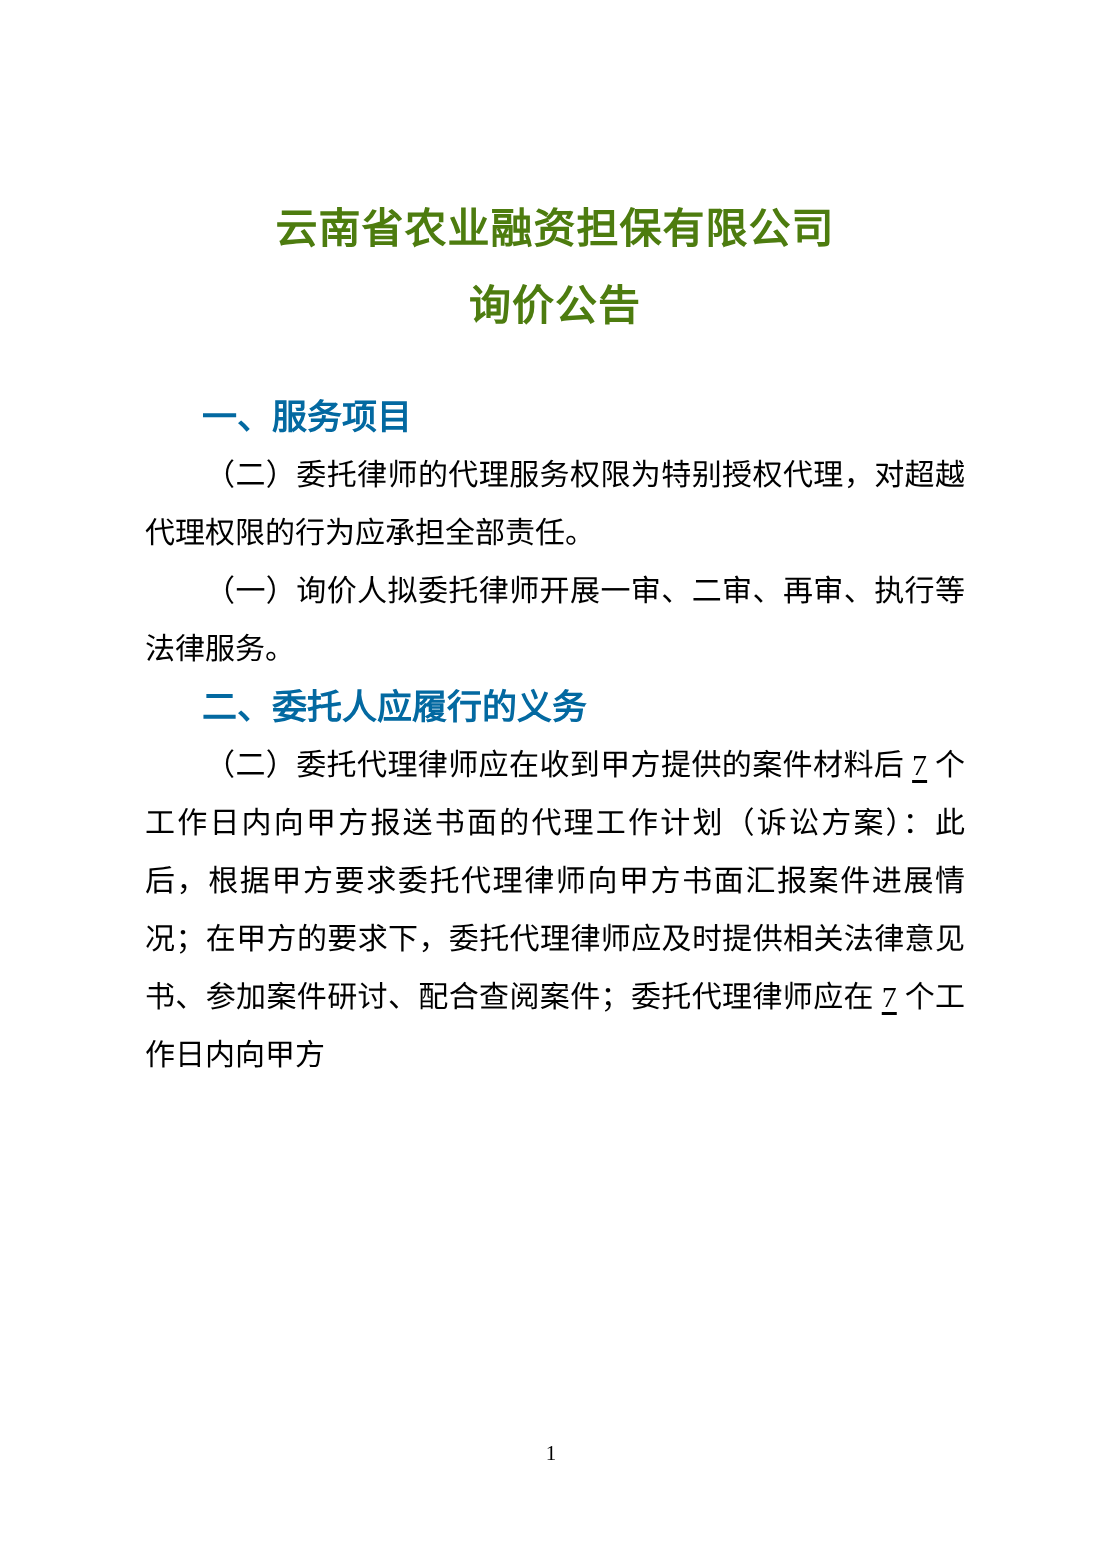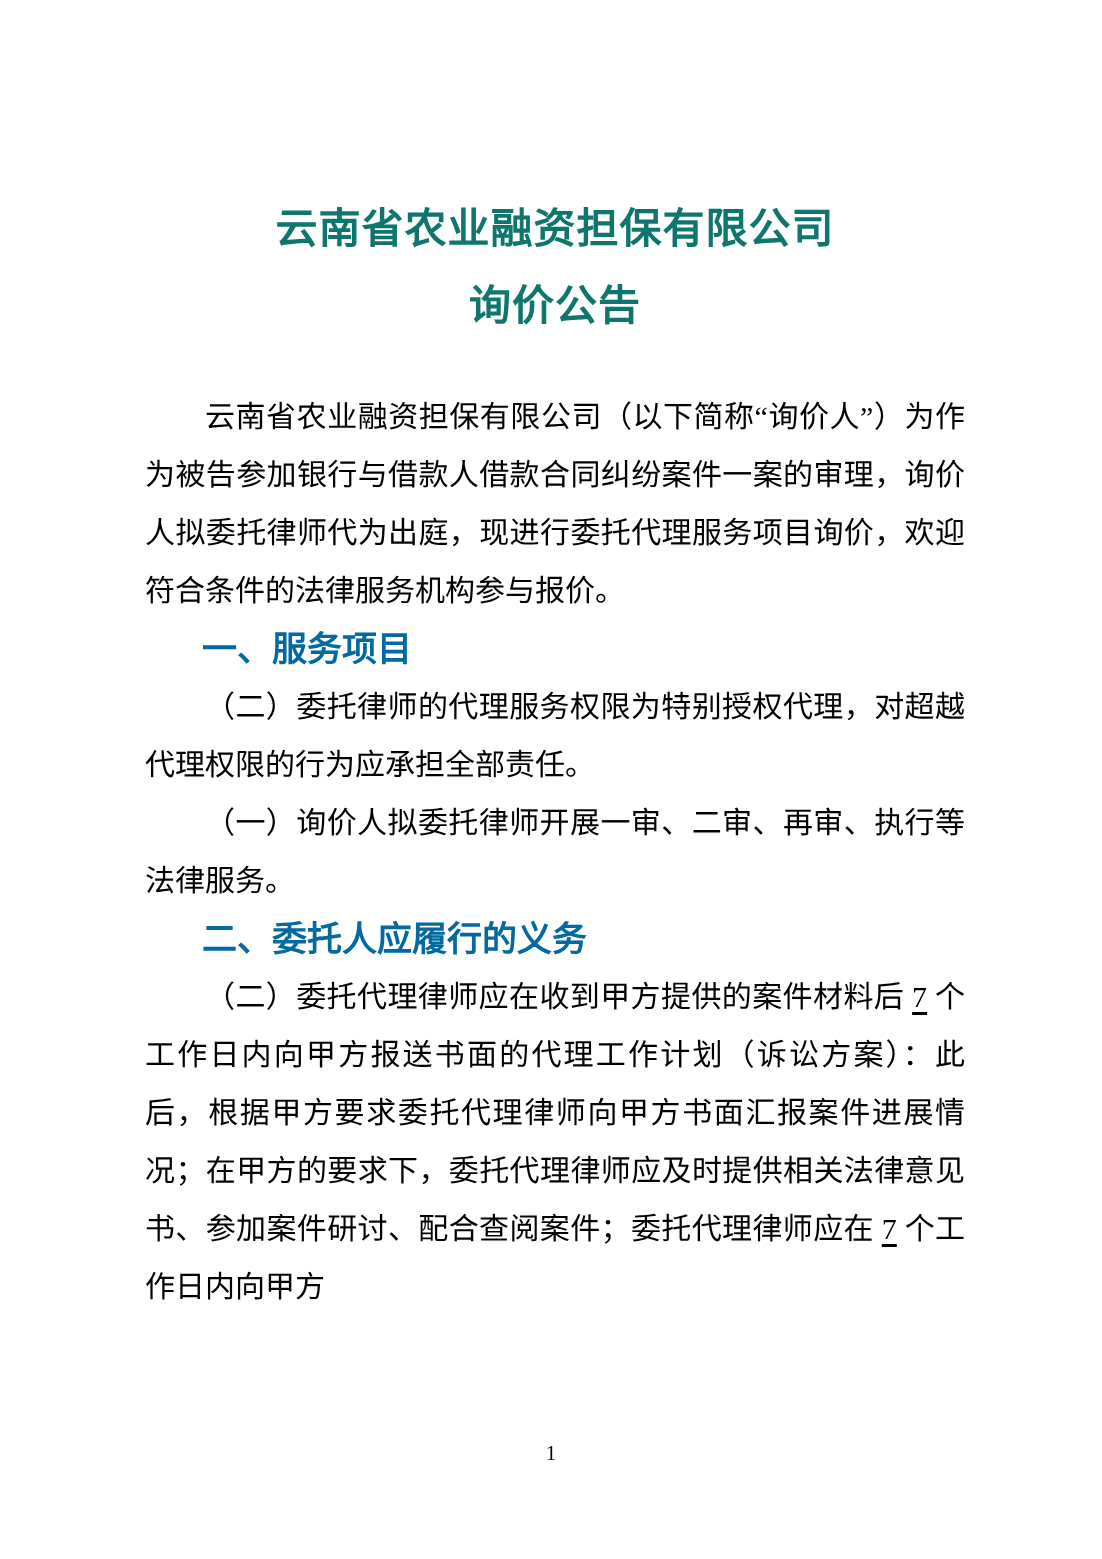--- a/index.html
+++ b/index.html
@@ -19,21 +19,21 @@
     padding: 205px 137px 0 145px; 
   }
   .title {
     margin: 0;
     text-align: center;
     font-family: "Liberation Sans", sans-serif;
     font-weight: 700;
     font-size: 42px;
     line-height: 48px;
     letter-spacing: 1px;
-    color: #0f766e;
+    color: #4d7c0f;
   }
   .title.second {
     margin-top: 29px;
     text-align: center;
   }
   .body-flow {
     margin-top: 58px;
   }
   .body-par {
     margin: 0;
@@ -71,21 +71,20 @@
   }
 </style>
 </head>
 <body>
 
 <div class="page">
   <div class="doc">
     <h1 class="title">云南省农业融资担保有限公司</h1>
     <h1 class="title second">询价公告</h1>
     <div class="body-flow">
-        <p class="body-par"><span>云南省农业融资担保有限公司（以下简称“询价人”）为作为被告参加银行与借款人借款合同纠纷案件一案的审理，询价人拟委托律师代为出庭，现进行委托代理服务项目询价，欢迎符合条件的法律服务机构参与报价。</span></p>
         <h2 class="sec-heading"><span>一、服务项目</span></h2>
         <p class="body-par"><span>（二）委托律师的代理服务权限为特别授权代理，对超越代理权限的行为应承担全部责任。</span></p>
         <p class="body-par"><span>（一）询价人拟委托律师开展一审、二审、再审、执行等法律服务。</span></p>
         <h2 class="sec-heading"><span>二、委托人应履行的义务</span></h2>
         <p class="body-par"><span>（二）委托代理律师应在收到甲方提供的案件材料后 </span><span class="u">7</span><span> 个工作日内向甲方报送书面的代理工作计划（诉讼方案）：此后，根据甲方要求委托代理律师向甲方书面汇报案件进展情况；在甲方的要求下，委托代理律师应及时提供相关法律意见书、参加案件研讨、配合查阅案件；委托代理律师应在 </span><span class="u">7</span><span> 个工作日内向甲方</span></p>
       </div>
   </div>
   <div class="page-number">1</div>
 </div>
 

